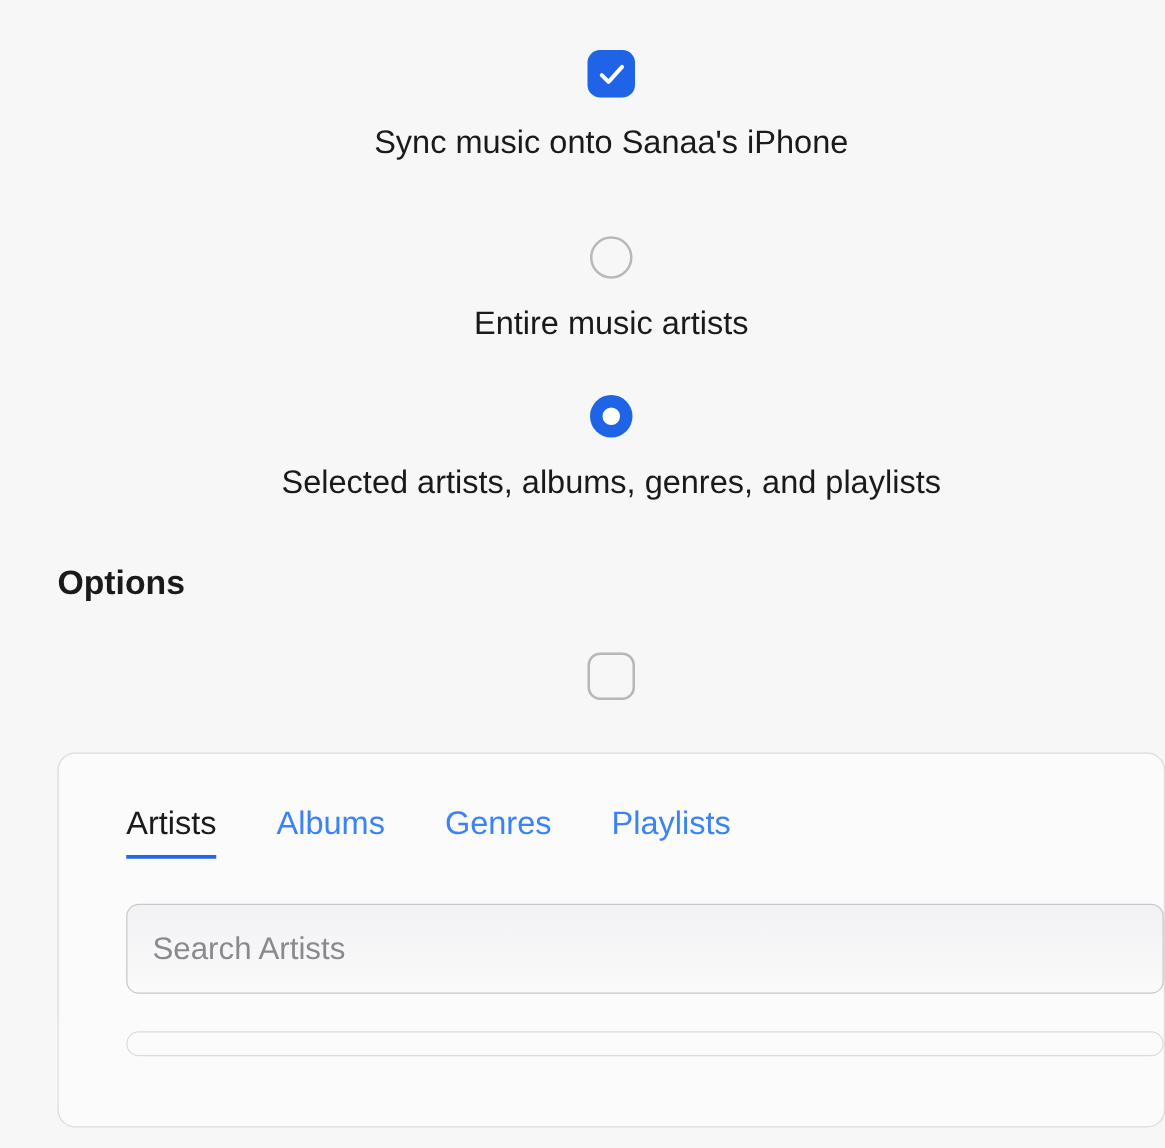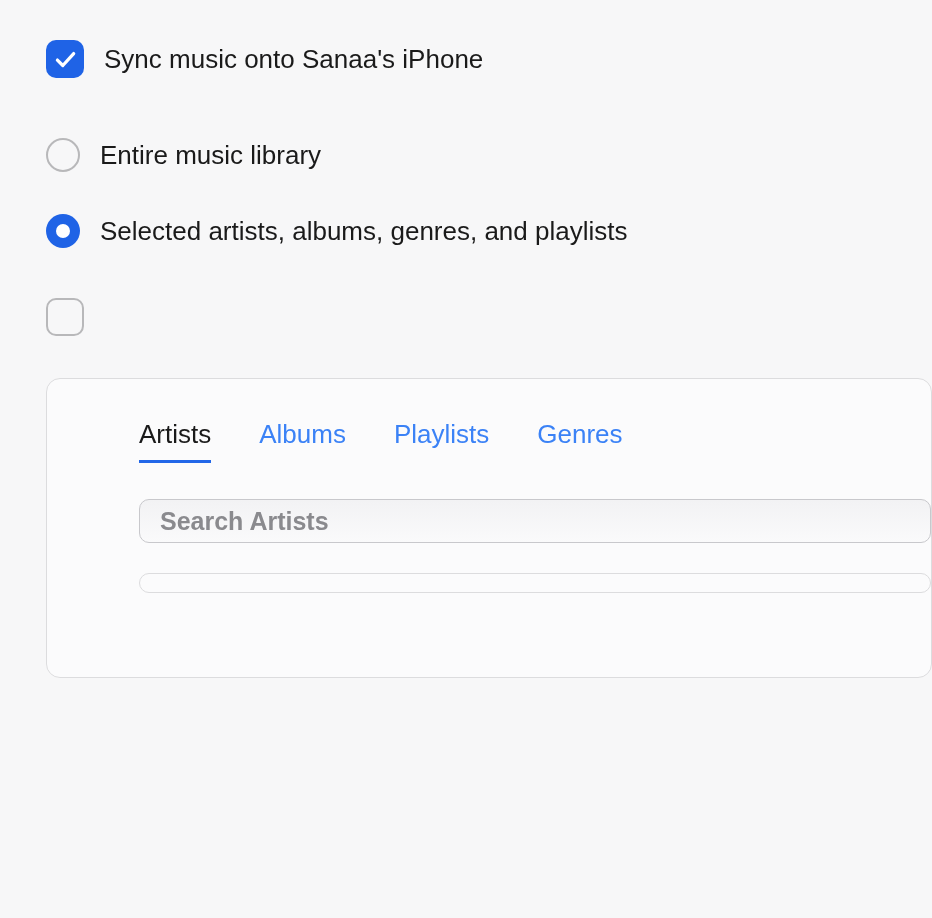--- a/index.html
+++ b/index.html
@@ -13,20 +13,21 @@
       width: 932px;
       height: 918px;
       overflow: hidden;
       padding: 40px 0 0 46px;
       color: #1a1a1a;
     }
     .row {
       display: flex;
       align-items: center;
       gap: 20px;
+      flex-direction: column;
     }
     .top-row {
       margin-bottom: 60px;
     }
     .checkbox {
       width: 38px;
       height: 38px;
       border-radius: 10px;
       flex-shrink: 0;
       display: flex;
@@ -95,51 +96,50 @@
       margin-top: 50px;
     }
     .option-row {
       margin-bottom: 42px;
     }
     .panel {
       margin-top: 40px;
       border: 1px solid #dcdcde;
       border-radius: 14px;
       background: #fbfbfc;
-      padding: 40px 0 0 92px;
+      padding: 40px 0 0 54px;
       width: 100%;
       height: 300px;
     }
     .tabs {
       display: flex;
       gap: 48px;
       margin-bottom: 36px;
     }
     .tab {
       font-size: 26px;
       color: #3b82f6;
       cursor: pointer;
       padding-bottom: 10px;
     }
     .tab.active {
       color: #1a1a1a;
       border-bottom: 3px solid #2267e8;
     }
     .search-input {
       width: 100%;
-      height: 44px;
+      height: 72px;
       border: 1px solid #c8c8cc;
       border-radius: 10px;
       background: linear-gradient(#f2f2f4, #fafafb);
       font-size: 25px;
       color: #8a8a8e;
       padding: 0 20px;
       outline: none;
       font-family: inherit;
-      font-weight: bold;
     }
     .search-input::placeholder {
       color: #8a8a8e;
     }
     .below-box {
       margin-top: 30px;
       border: 1px solid #dcdcde;
       border-radius: 10px;
       height: 20px;
       width: 100%;
@@ -154,39 +154,40 @@
       <polyline points="5 13 10 18 20 7"></polyline>
     </svg>
   </div>
   <span class="label-lg">Sync music onto Sanaa's iPhone</span>
 </div>
 
 <div>
 
   <div class="row sync-radio-row">
     <div class="radio unselected"></div>
-    <span class="label-lg">Entire music library</span>
+    <span class="label-lg">Entire music artists</span>
   </div>
 
   <div class="row sync-radio-row">
     <div class="radio selected"></div>
     <span class="label-lg">Selected artists, albums, genres, and playlists</span>
   </div>
 </div>
 
 <div class="options-block">
+  <div class="section-header">Options</div>
 
 
   <div class="row option-row">
     <div class="checkbox unchecked"></div>
   </div>
 </div>
 
 <div class="panel">
   <div class="tabs">
     <div class="tab active">Artists</div>
     <div class="tab">Albums</div>
+    <div class="tab">Genres</div>
     <div class="tab">Playlists</div>
-    <div class="tab">Genres</div>
   </div>
   <input class="search-input" type="text" placeholder="Search Artists" style="">
   <div class="below-box"></div>
 </div>
 
 </body></html>

